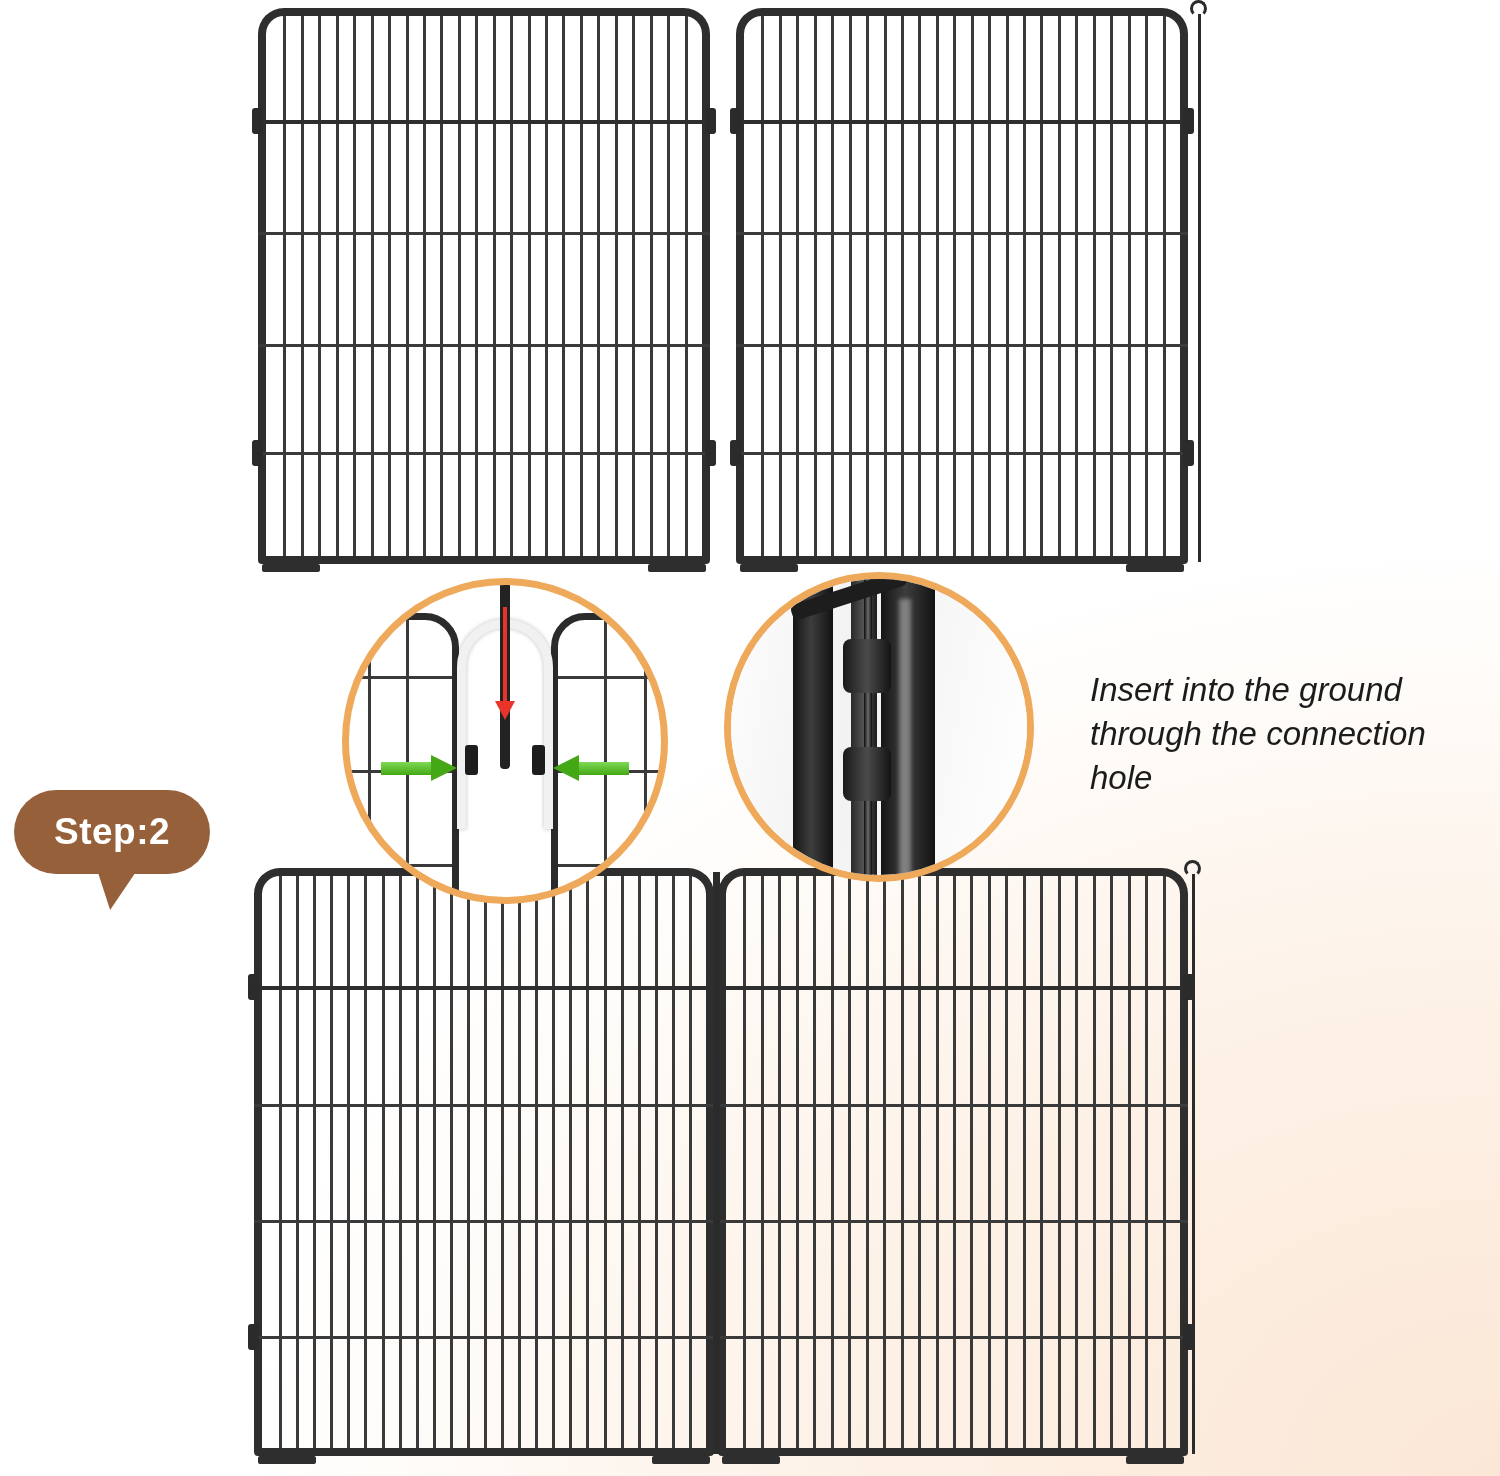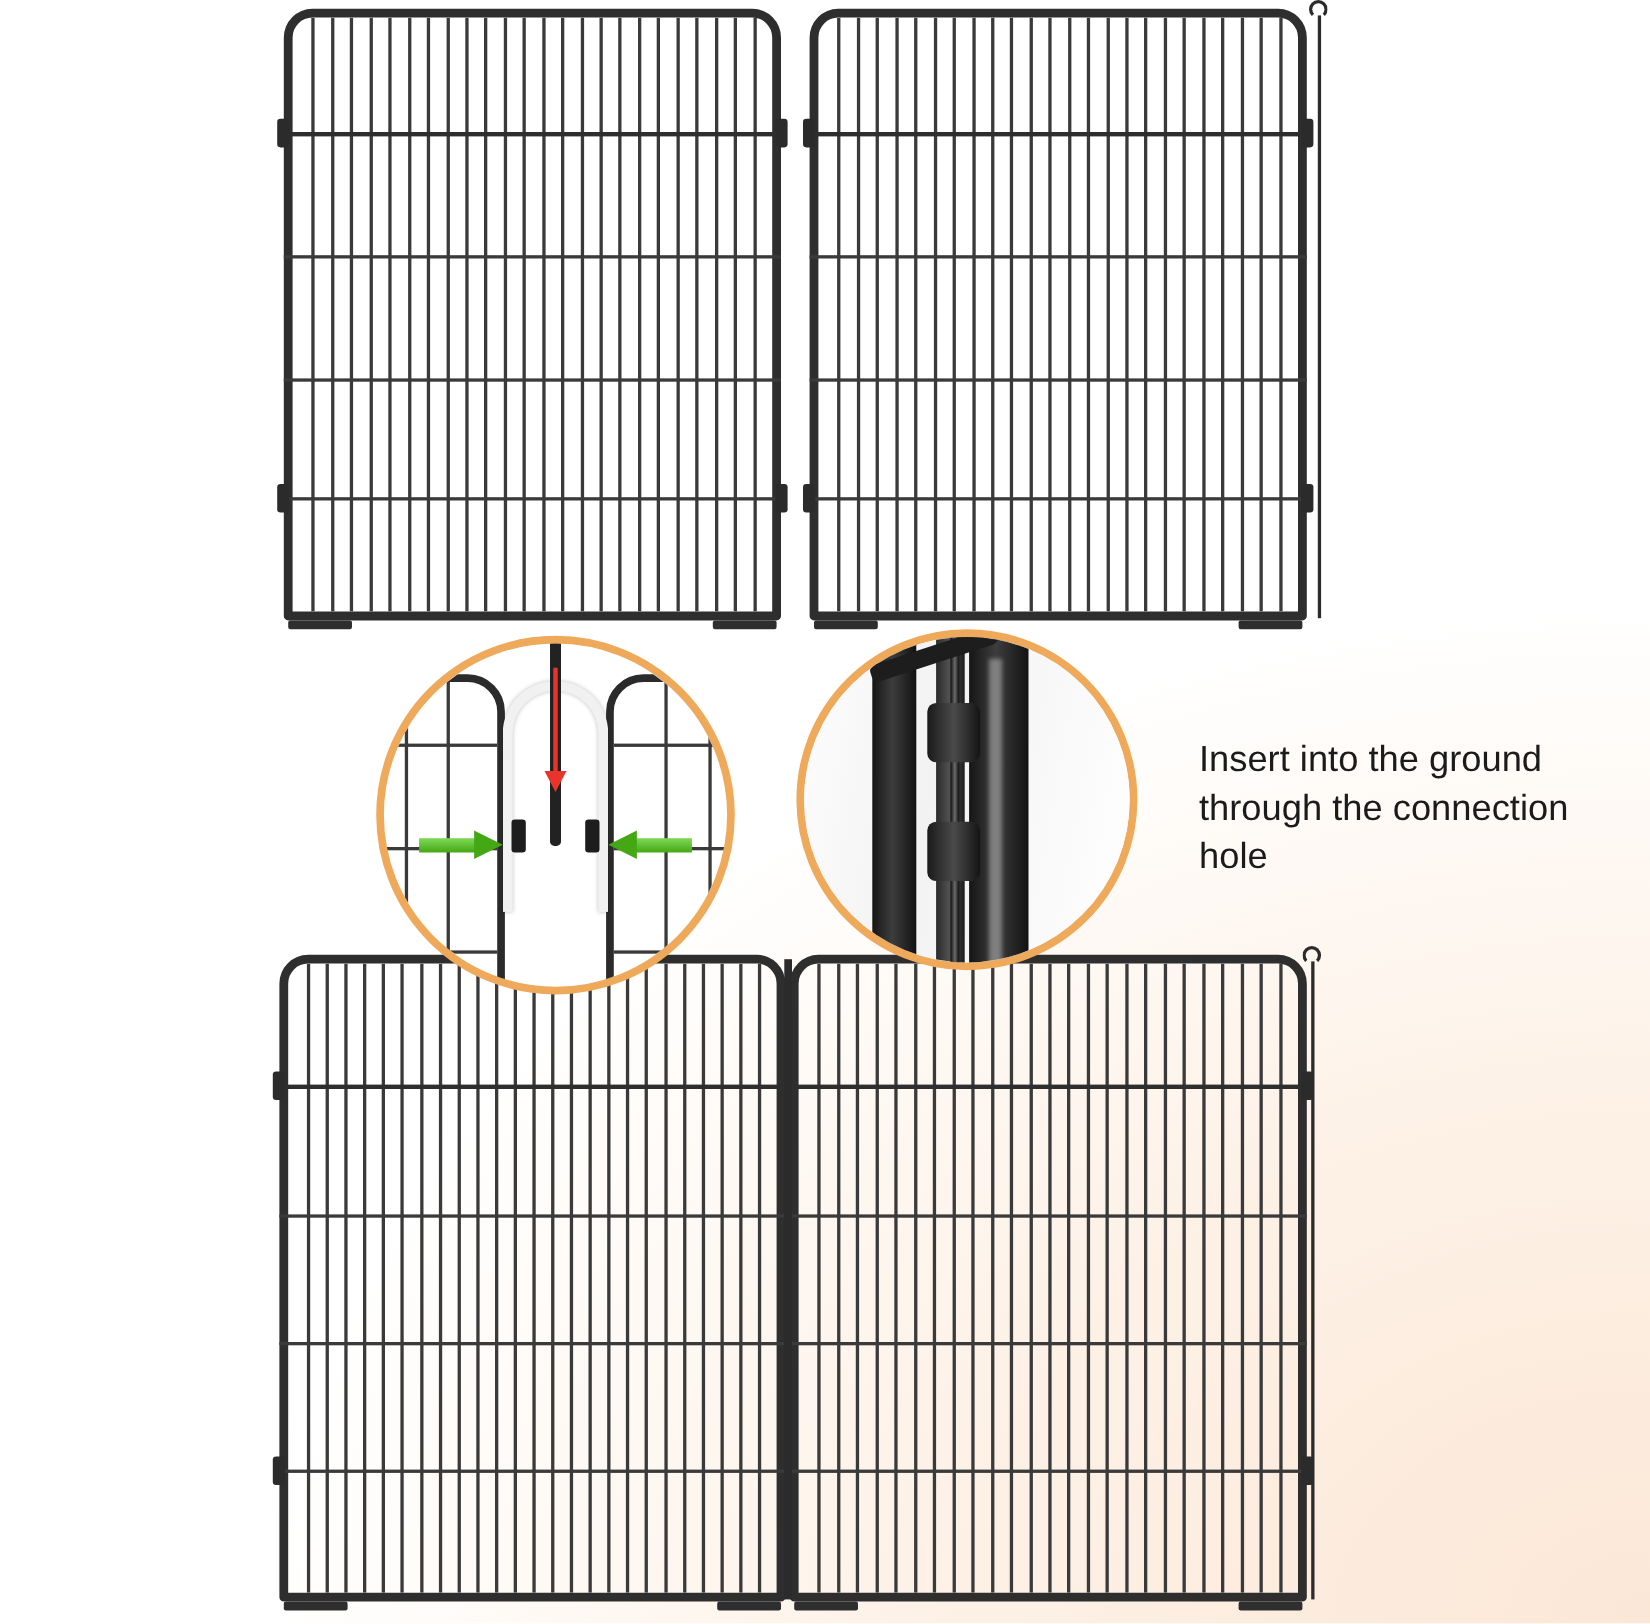--- a/index.html
+++ b/index.html
@@ -292,20 +292,21 @@
 
   
   .caption {
     position: absolute;
     left: 1090px;
     top: 668px;
     width: 400px;
     font-size: 33px;
     line-height: 1.33;
     color: #1b1b1b;
+    font-style: italic;
   }
 </style>
 </head>
 <body>
 
 <div id="stage">
 
 
   <div class="panel" id="p1l" style="left:258px; top:8px; width:452px; height:556px;">
     <div class="frame"></div>
@@ -434,20 +435,24 @@
       <div class="b2-highlight"></div>
       <div class="b2-rod"></div>
       <div class="b2-collar top"></div>
       <div class="b2-collar bot"></div>
       <div class="b2-wire"></div>
     </div>
   </div>
 
   <div class="caption">Insert into the ground through the connection hole</div>
 
+  <div class="step-badge" id="badge2">
+    <span>Step:2</span>
+    <span class="tail"></span>
+  </div>
 
   <div class="panel" id="p2l" style="left:254px; top:868px; width:460px; height:588px;">
     <div class="frame"></div>
     <div class="vbars" id="p2l-v">
         <div class="vbar" style="left: 17.0769px;"></div>
         <div class="vbar" style="left: 34.1538px;"></div>
         <div class="vbar" style="left: 51.2308px;"></div>
         <div class="vbar" style="left: 68.3077px;"></div>
         <div class="vbar" style="left: 85.3846px;"></div>
         <div class="vbar" style="left: 102.462px;"></div>

